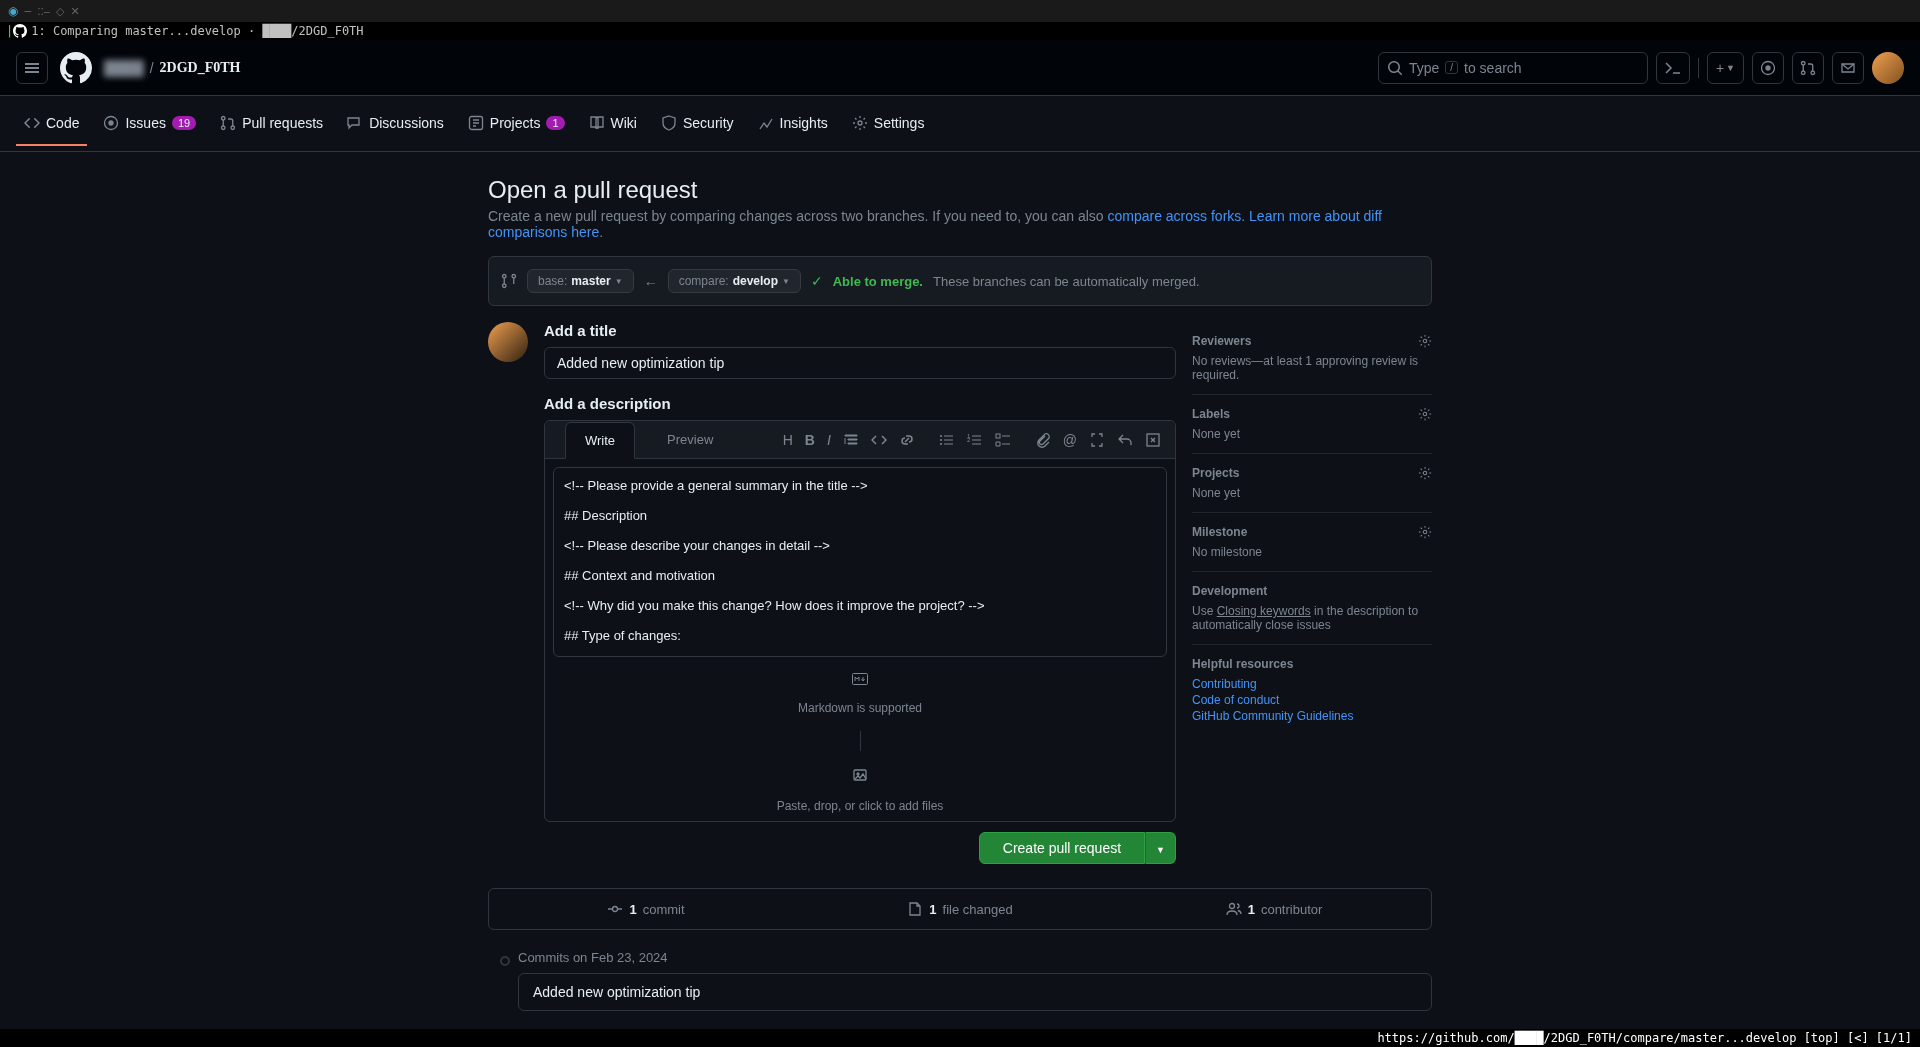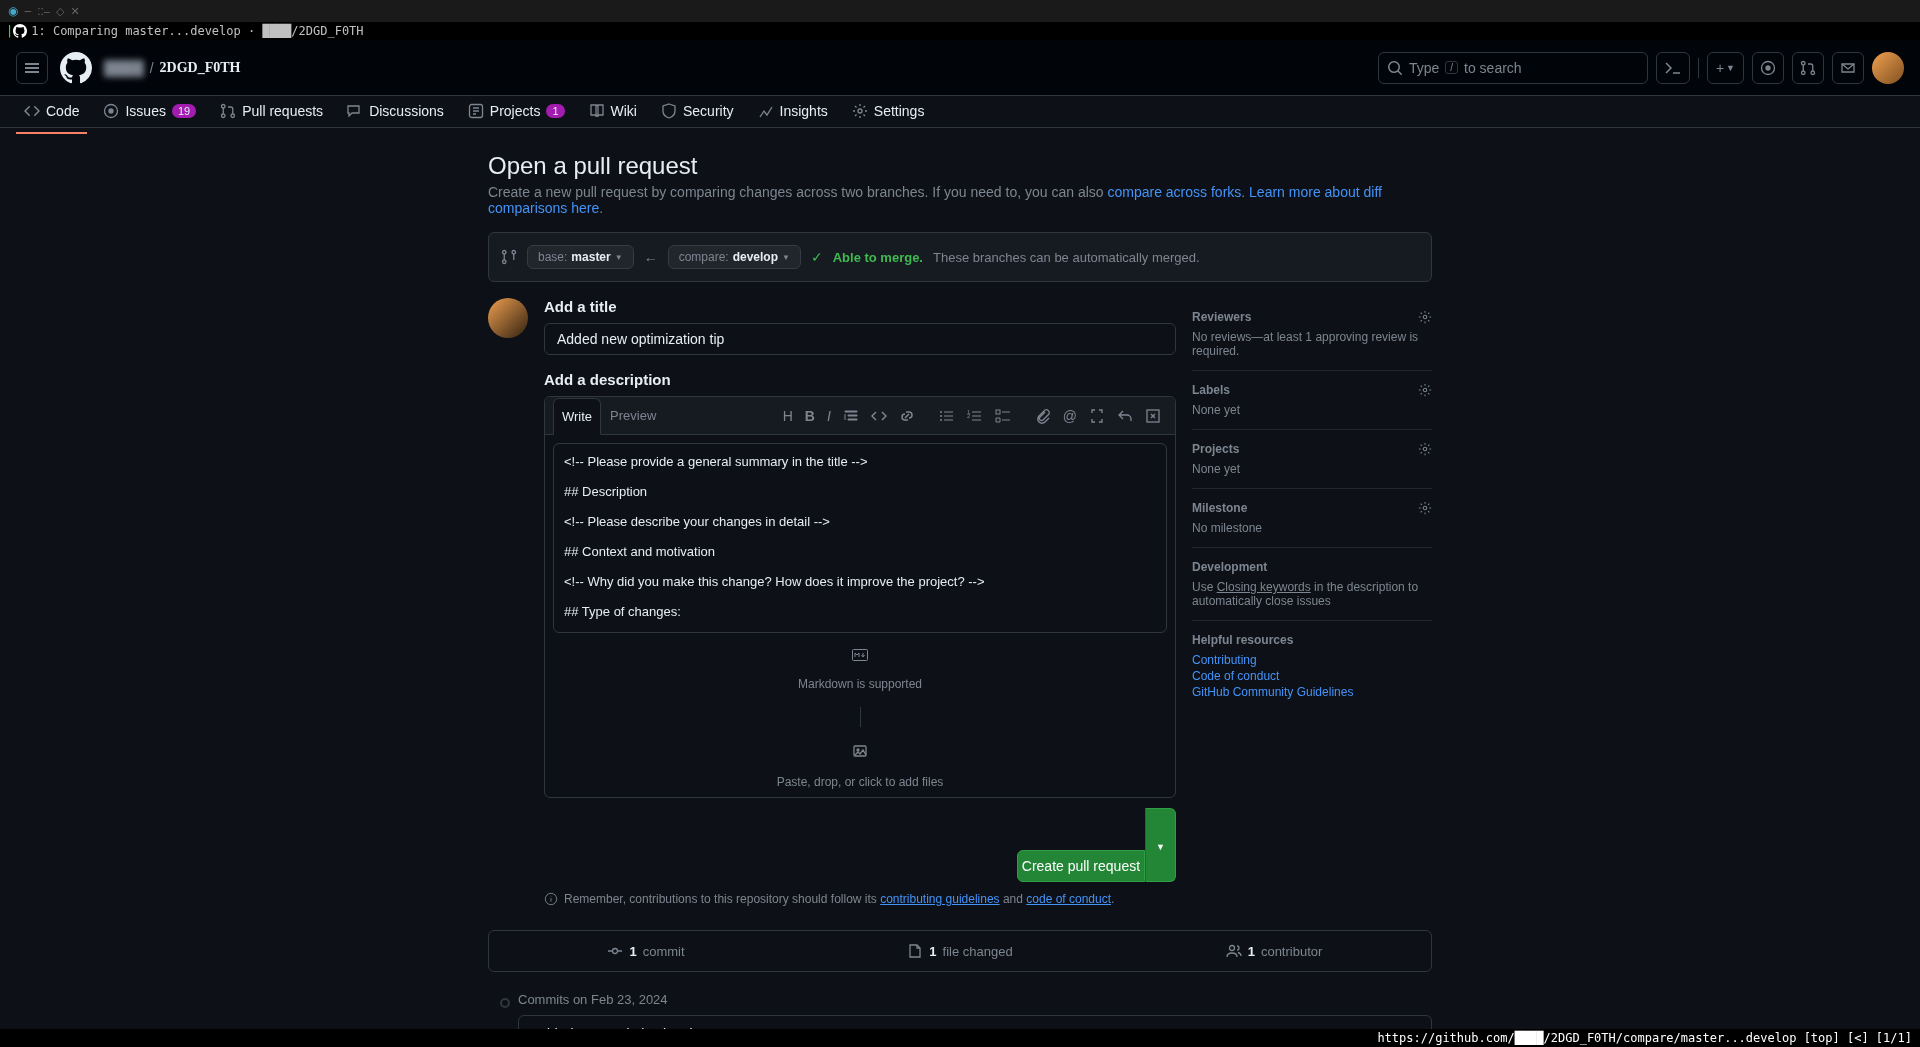--- a/index.html
+++ b/index.html
@@ -78,21 +78,21 @@
 .cmdbtn { width: auto; padding: 0 8px; }
 .vdiv { width: 1px; height: 20px; background: #30363d; margin-left: 8px; }
 .plusbtn { width: auto; padding: 0 8px; gap: 2px; }
 .avatar {
   width: 32px; height: 32px; border-radius: 50%;
   background: linear-gradient(135deg, #f0a050, #805020);
   margin-left: 8px;
 }
 .repo-nav {
   background: #0d1117;
-  height: 32px;
+  height: 56px;
   display: flex;
   align-items: center;
   padding: 0 16px;
   border-bottom: 1px solid #30363d;
   gap: 8px;
 }
 .repo-nav .tab {
   display: flex; align-items: center; gap: 6px;
   padding: 0 8px;
   height: 44px;
@@ -165,24 +165,25 @@
   margin-top: 8px;
 }
 .ed-tabs {
   display: flex; align-items: center;
   background: #161b22;
   border-bottom: 1px solid #30363d;
   padding: 0 8px;
   border-radius: 6px 6px 0 0;
 }
 .ed-tab {
-  padding: 10px 8px;
+  padding: 10px 19px;
   font-size: 13px;
   color: #7d8590;
   border: 1px solid transparent;
+  margin-left: 12px;
 }
 .ed-tab.active {
   background: #0d1117;
   border-color: #30363d;
   border-bottom-color: #0d1117;
   border-radius: 6px 6px 0 0;
   margin-bottom: -1px;
   color: #e6edf3;
 }
 .ed-tabs .spacer { flex: 1; }
@@ -209,24 +210,23 @@
   gap: 16px;
   flex-direction: column;
 }
 .ed-foot .div { width: 1px; height: 20px; background: #30363d; }
 .submit-row { display: flex; justify-content: flex-end; margin-top: 10px; }
 .btn-primary {
   background: #238636;
   color: #fff;
   border: 1px solid #2ea043;
   border-radius: 6px 0 0 6px;
-  padding: 7px 4px;
+  padding: 7px 23px;
   font-size: 14px;
   font-weight: 500;
-  margin-top: 42px;
 }
 .btn-dd {
   background: #238636;
   border: 1px solid #2ea043;
   border-left: 1px solid #1f6b2e;
   border-radius: 0 6px 6px 0;
   padding: 7px 10px;
   color: #fff;
 }
 .note { color: #7d8590; font-size: 12px; margin-top: 10px; display: flex; align-items: center; gap: 6px; }
@@ -568,31 +568,20 @@
                   <circle cx="6" cy="7" r="1" fill="#7d8590"></circle>
                   <path d="M3 12l3-3 2 2 3-4 3 5"></path>
                 </svg>
               </span>
             <span>Paste, drop, or click to add files</span>
           </div>
         </div>
         <div class="submit-row">
           <button class="btn-primary">Create pull request</button>
           <button class="btn-dd"><span style="font-size:9px;">▼</span></button>
-        </div>
-        <div class="note">
-          <span>
-              <svg width="14" height="14" viewBox="0 0 16 16" fill="none" stroke="#7d8590">
-                <circle cx="8" cy="8" r="6.5"></circle>
-                <path d="M8 5v.5M8 7v4"></path>
-              </svg>
-            </span>
-          <span>
-            <span>Remember, contributions to this repository should follow its </span><a>contributing guidelines</a><span> and </span><a>code of conduct</a><span>.</span>
-          </span>
         </div>
       </div>
       <div class="sidebar">
         <div class="side-sec">
           <div class="side-h">
               <span>Reviewers</span>
               <span>
                 <svg width="14" height="14" viewBox="0 0 16 16" fill="none" stroke="#7d8590" stroke-width="1.2">
                   <circle cx="8" cy="8" r="2"></circle>
                   <path d="M8 1v2M8 13v2M3 3l1.5 1.5M11.5 11.5L13 13M1 8h2M13 8h2M3 13l1.5-1.5M11.5 4.5L13 3"></path>

